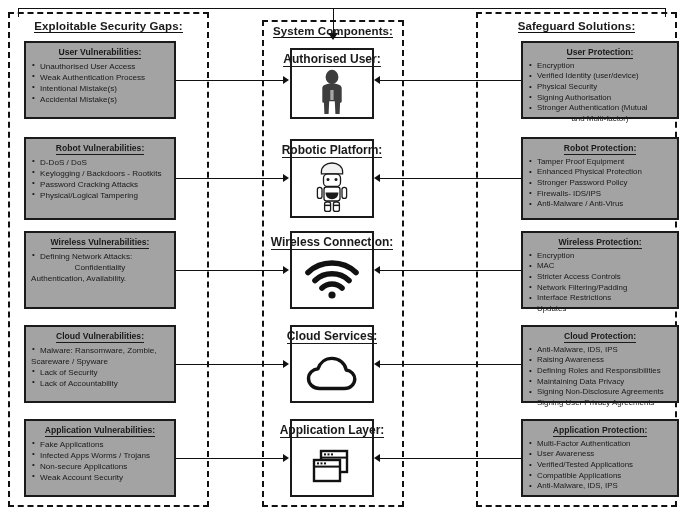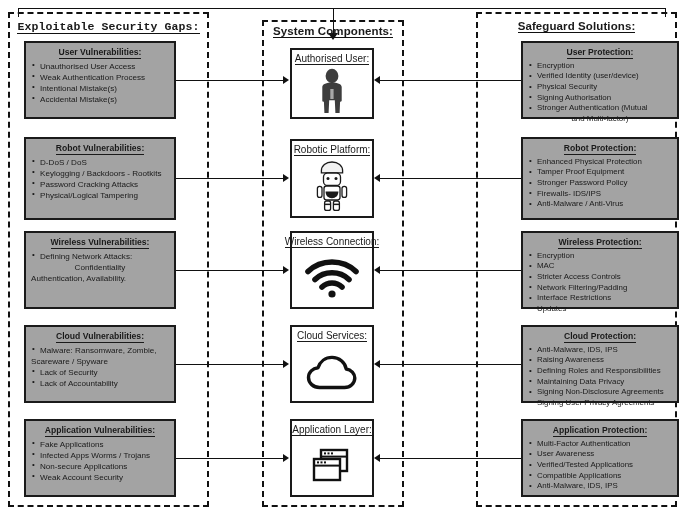--- a/index.html
+++ b/index.html
@@ -104,22 +104,22 @@
     position:absolute;
     border:2px solid #1a1a1a;
     background:#fff;
     box-sizing:border-box;
     display:flex;
     flex-direction:column;
     align-items:center;
     padding-top:3px;
   }
   .comp-h{
-    font-size:10px;
-    font-weight:normal;
+    font-size:12px;
+    font-weight:bold;
     text-align:center;
     line-height:1.1;
     white-space:nowrap;
   }
   .comp-h span{border-bottom:1.2px solid #1a1a1a;display:inline-block;}
   .comp-art{
     flex:1;
     display:flex;
     align-items:center;
     justify-content:center;
@@ -167,21 +167,21 @@
 
 <div id="root">
 
   <div class="hline" style="left:18px;  top:8px;  width:648px;"></div>
   <div class="vline" style="left:18px;  top:8px;  height:9px;"></div>
   <div class="vline" style="left:665px; top:8px;  height:9px;"></div>
   <div class="vline" style="left:333px; top:8px;  height:27px;"></div>
   <div class="arrow-d" style="left:328px; top:33px;"></div>
 
   <div class="col" id="col-left"></div>
-  <div class="col-title" id="title-left" style="left:8px;width:201px;font-family:Liberation Mono, monospace;">
+  <div class="col-title" id="title-left" style="left:8px;width:201px;">
     <span>Exploitable Security Gaps:</span>
   </div>
 
   <div class="card" id="card-user-vuln">
     <div class="card-h"><span>User Vulnerabilities:</span></div>
     <ul class="bl">
       <li>Unauthorised User Access</li>
       <li>Weak Authentication Process</li>
       <li>Intentional Mistake(s)</li>
       <li>Accidental Mistake(s)</li>
@@ -315,22 +315,22 @@
       <li>Physical Security</li>
       <li>Signing Authorisation</li>
       <li>Stronger Authentication (Mutual</li>
       <li class="ctr">and Multi-factor)</li>
     </ul>
   </div>
 
   <div class="card" id="card-robot-prot">
     <div class="card-h"><span>Robot Protection:</span></div>
     <ul class="bl">
+      <li>Tamper Proof Equipment</li>
       <li>Enhanced Physical Protection</li>
-      <li>Tamper Proof Equipment</li>
       <li>Stronger Password Policy</li>
       <li>Firewalls- IDS/IPS</li>
       <li>Anti-Malware / Anti-Virus</li>
     </ul>
   </div>
 
   <div class="card" id="card-wire-prot">
     <div class="card-h"><span>Wireless Protection:</span></div>
     <ul class="bl">
       <li>Encryption</li>

